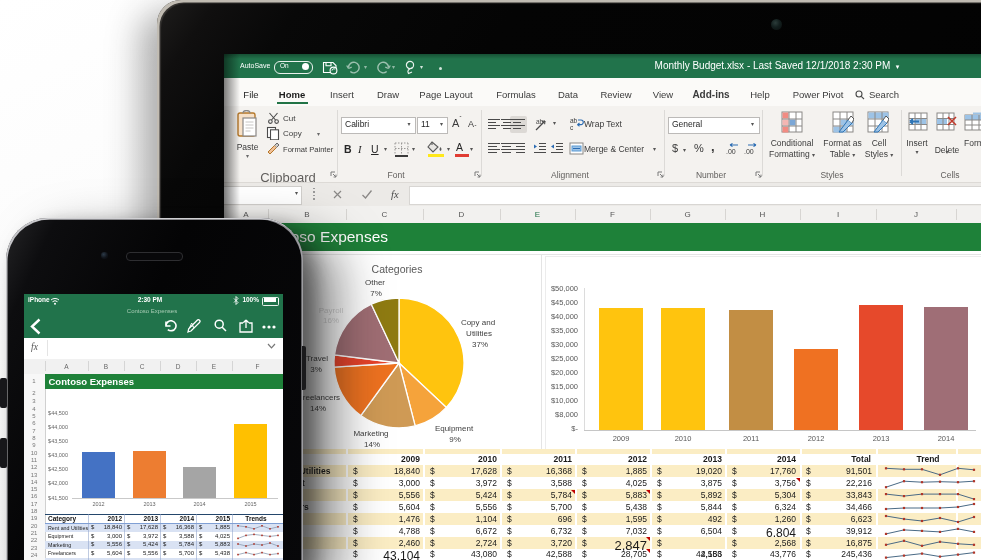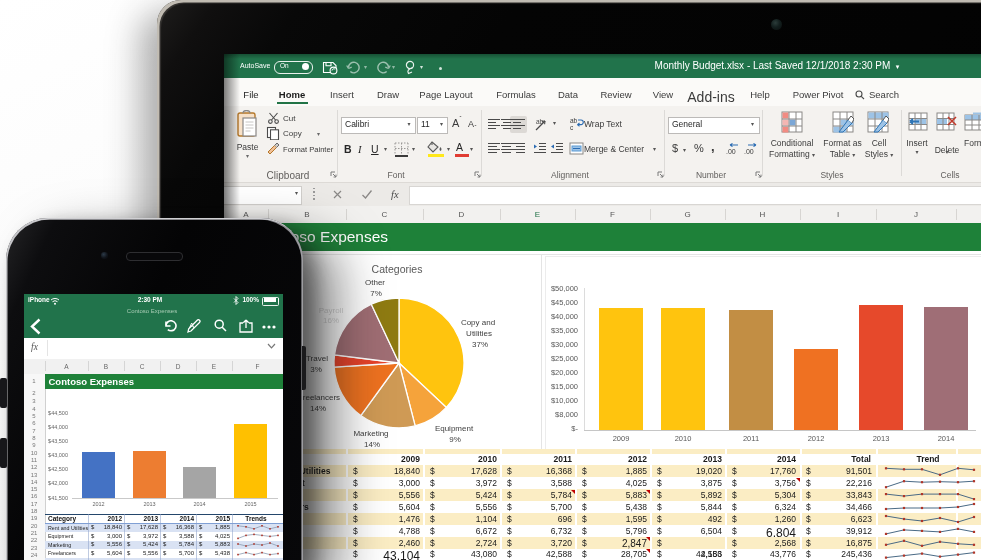--- a/index.html
+++ b/index.html
@@ -43,21 +43,21 @@
 <div class="a" style="left:0.0px;top:23.5px;width:757.0px;height:28.5px;background:#fbfaf8;"></div>
 <div class="a t" style="left:27.0px;transform:translateX(-50%);top:35.1px;font-size:9.5px;color:#262626;font-weight:400;">File</div>
 <div class="a t" style="left:68.0px;transform:translateX(-50%);top:35.1px;font-size:9.5px;color:#1b1b1b;font-weight:700;">Home</div>
 <div class="a t" style="left:118.0px;transform:translateX(-50%);top:35.1px;font-size:9.5px;color:#3b3b3b;font-weight:400;">Insert</div>
 <div class="a t" style="left:164.0px;transform:translateX(-50%);top:35.1px;font-size:9.5px;color:#3b3b3b;font-weight:400;">Draw</div>
 <div class="a t" style="left:222.0px;transform:translateX(-50%);top:35.1px;font-size:9.5px;color:#3b3b3b;font-weight:400;">Page Layout</div>
 <div class="a t" style="left:292.0px;transform:translateX(-50%);top:35.1px;font-size:9.5px;color:#3b3b3b;font-weight:400;">Formulas</div>
 <div class="a t" style="left:344.0px;transform:translateX(-50%);top:35.1px;font-size:9.5px;color:#3b3b3b;font-weight:400;">Data</div>
 <div class="a t" style="left:392.0px;transform:translateX(-50%);top:35.1px;font-size:9.5px;color:#3b3b3b;font-weight:400;">Review</div>
 <div class="a t" style="left:439.0px;transform:translateX(-50%);top:35.1px;font-size:9.5px;color:#3b3b3b;font-weight:400;">View</div>
-<div class="a t" style="left:487.0px;transform:translateX(-50%);top:35.1px;font-size:14px;color:#3b3b3b;font-weight:400;">Add-ins</div>
+<div class="a t" style="left:487.0px;transform:translateX(-50%);top:35.1px;font-size:10px;color:#3b3b3b;font-weight:700;">Add-ins</div>
 <div class="a t" style="left:536.0px;transform:translateX(-50%);top:35.1px;font-size:9.5px;color:#3b3b3b;font-weight:400;">Help</div>
 <div class="a t" style="left:594.0px;transform:translateX(-50%);top:35.1px;font-size:9.5px;color:#3b3b3b;font-weight:400;">Power Pivot</div>
 <div class="a" style="left:53.0px;top:47.5px;width:31.0px;height:2.5px;background:#217346;"></div>
 <svg class="a" style="left:631px;top:35.5px;" width="10" height="10" viewBox="0 0 10 10">
 <circle cx="4" cy="4" r="3" fill="none" stroke="#4a4a4a" stroke-width="1.1"></circle>
 <path d="M6.3 6.3 L9 9" stroke="#4a4a4a" stroke-width="1.1"></path>
 </svg>
 <div class="a t" style="left:645.0px;top:35.1px;font-size:9.5px;color:#3b3b3b;font-weight:400;">Search</div>
 <div class="a" style="left:0.0px;top:52.0px;width:757.0px;height:76.0px;background:#f4f2ef;border-bottom:1px solid #dddad6;"></div>
 <div class="a" style="left:113.0px;top:56.0px;width:1.0px;height:66.0px;background:#dcdad7;"></div>
@@ -83,21 +83,21 @@
 <rect x="1.5" y="1.5" width="8" height="10" fill="#fff" stroke="#4a4a4a" stroke-width="1.1"></rect>
 <rect x="4.5" y="3.8" width="8" height="10" fill="#fff" stroke="#4a4a4a" stroke-width="1.1"></rect>
 </svg>
 <div class="a t" style="left:59.0px;top:75.0px;font-size:8.0px;color:#3b3b3b;font-weight:400;">Copy</div>
 <div class="a t" style="left:93.0px;top:76.8px;font-size:6.0px;color:#6a6a6a;font-weight:400;">▾</div>
 <svg class="a" style="left:42px;top:88px;" width="14" height="13" viewBox="0 0 14 13">
 <path d="M2 10 L8.5 3.5 L10.5 5.5 L4 12 Z" fill="#f0c097" stroke="#b5782a" stroke-width="1"></path>
 <path d="M8.5 3.5 L11 1 L13 3 L10.5 5.5" fill="#cfcdca" stroke="#6a6a6a" stroke-width="1"></path>
 </svg>
 <div class="a t" style="left:59.0px;top:91.3px;font-size:7.6px;color:#3b3b3b;font-weight:400;">Format Painter</div>
-<div class="a t" style="left:64.0px;transform:translateX(-50%);top:115.7px;font-size:10px;color:#605e5c;font-weight:400;">Clipboard</div>
+<div class="a t" style="left:64.0px;transform:translateX(-50%);top:115.7px;font-size:13px;color:#605e5c;font-weight:400;">Clipboard</div>
 <svg class="a" style="left:106.0px;top:117.0px;" width="7" height="7" viewBox="0 0 7 7">
 <path d="M1 1 h4 M1 1 v4" stroke="#7a7a7a" stroke-width="1"></path>
 <path d="M3 3 L6 6 M6 6 v-2.4 M6 6 h-2.4" stroke="#7a7a7a" stroke-width="1"></path>
 </svg>
 <div class="a" style="left:117.0px;top:63.0px;width:73.0px;height:14.5px;background:#fff;border:1px solid #bcbab8;"></div>
 <div class="a t" style="left:121.0px;top:65.2px;font-size:8.5px;color:#262626;font-weight:400;">Calibri</div>
 <div class="a t" style="left:183.5px;top:66.8px;font-size:6.0px;color:#555;font-weight:400;">▾</div>
 <div class="a" style="left:193.0px;top:63.0px;width:29.0px;height:14.5px;background:#fff;border:1px solid #bcbab8;"></div>
 <div class="a t" style="left:197.0px;top:65.2px;font-size:8.5px;color:#262626;font-weight:400;">11</div>
 <div class="a t" style="left:216.0px;top:66.8px;font-size:6.0px;color:#555;font-weight:400;">▾</div>
@@ -439,37 +439,37 @@
 <div class="a t" style="left:582.0px;top:459.7px;font-size:8.5px;color:#1a1a1a;font-weight:400;">$</div>
 <div class="a t" style="right:109.0px;top:459.7px;font-size:8.5px;color:#1a1a1a;font-weight:400;">6,623</div>
 <div class="a t" style="left:37.0px;top:471.6px;font-size:8.5px;color:#1a1a1a;font-weight:700;">Payroll</div>
 <div class="a t" style="left:129.0px;top:471.6px;font-size:8.5px;color:#1a1a1a;font-weight:400;">$</div>
 <div class="a t" style="right:561.0px;top:471.6px;font-size:8.5px;color:#1a1a1a;font-weight:400;">4,788</div>
 <div class="a t" style="left:206.0px;top:471.6px;font-size:8.5px;color:#1a1a1a;font-weight:400;">$</div>
 <div class="a t" style="right:484.0px;top:471.6px;font-size:8.5px;color:#1a1a1a;font-weight:400;">6,672</div>
 <div class="a t" style="left:283.0px;top:471.6px;font-size:8.5px;color:#1a1a1a;font-weight:400;">$</div>
 <div class="a t" style="right:409.0px;top:471.6px;font-size:8.5px;color:#1a1a1a;font-weight:400;">6,732</div>
 <div class="a t" style="left:358.0px;top:471.6px;font-size:8.5px;color:#1a1a1a;font-weight:400;">$</div>
-<div class="a t" style="right:334.0px;top:471.6px;font-size:8.5px;color:#1a1a1a;font-weight:400;">5,796</div>
+<div class="a t" style="right:334.0px;top:471.6px;font-size:8.5px;color:#1a1a1a;font-weight:400;">7,032</div>
 <div class="a t" style="left:433.0px;top:471.6px;font-size:8.5px;color:#1a1a1a;font-weight:400;">$</div>
 <div class="a t" style="right:259.0px;top:471.6px;font-size:8.5px;color:#1a1a1a;font-weight:400;">6,504</div>
 <div class="a t" style="left:508.0px;top:471.6px;font-size:8.5px;color:#1a1a1a;font-weight:400;">$</div>
 <div class="a t" style="right:185.0px;top:471.6px;font-size:12px;color:#1a1a1a;font-weight:400;">6,804</div>
 <div class="a t" style="left:582.0px;top:471.6px;font-size:8.5px;color:#1a1a1a;font-weight:400;">$</div>
 <div class="a t" style="right:109.0px;top:471.6px;font-size:8.5px;color:#1a1a1a;font-weight:400;">39,912</div>
 <div class="a" style="left:0.0px;top:482.8px;width:757.0px;height:11.9px;background:#fbedc4;"></div>
 <div class="a t" style="left:37.0px;top:483.5px;font-size:8.5px;color:#1a1a1a;font-weight:700;">Other</div>
 <div class="a t" style="left:129.0px;top:483.5px;font-size:8.5px;color:#1a1a1a;font-weight:400;">$</div>
 <div class="a t" style="right:561.0px;top:483.5px;font-size:8.5px;color:#1a1a1a;font-weight:400;">2,460</div>
 <div class="a t" style="left:206.0px;top:483.5px;font-size:8.5px;color:#1a1a1a;font-weight:400;">$</div>
 <div class="a t" style="right:484.0px;top:483.5px;font-size:8.5px;color:#1a1a1a;font-weight:400;">2,724</div>
 <div class="a t" style="left:283.0px;top:483.5px;font-size:8.5px;color:#1a1a1a;font-weight:400;">$</div>
 <div class="a t" style="right:409.0px;top:483.5px;font-size:8.5px;color:#1a1a1a;font-weight:400;">3,720</div>
 <div class="a t" style="left:358.0px;top:483.5px;font-size:8.5px;color:#1a1a1a;font-weight:400;">$</div>
-<div class="a t" style="right:334.0px;top:483.5px;font-size:10px;color:#1a1a1a;font-weight:400;">2,847</div>
+<div class="a t" style="right:334.0px;top:483.5px;font-size:13px;color:#1a1a1a;font-weight:400;">2,847</div>
 <div class="a t" style="left:433.0px;top:483.5px;font-size:8.5px;color:#1a1a1a;font-weight:400;">$</div>
 <div class="a t" style="right:259.0px;top:483.5px;font-size:8.5px;color:#1a1a1a;font-weight:400;margin-top:11px;">2,556</div>
 <div class="a t" style="left:508.0px;top:483.5px;font-size:8.5px;color:#1a1a1a;font-weight:400;">$</div>
 <div class="a t" style="right:185.0px;top:483.5px;font-size:8.5px;color:#1a1a1a;font-weight:400;">2,568</div>
 <div class="a t" style="left:582.0px;top:483.5px;font-size:8.5px;color:#1a1a1a;font-weight:400;">$</div>
 <div class="a t" style="right:109.0px;top:483.5px;font-size:8.5px;color:#1a1a1a;font-weight:400;">16,875</div>
 <div class="a t" style="left:37.0px;top:495.4px;font-size:8.5px;color:#1a1a1a;font-weight:700;">Total</div>
 <div class="a t" style="left:129.0px;top:495.4px;font-size:8.5px;color:#1a1a1a;font-weight:400;">$</div>
 <div class="a t" style="right:561.0px;top:495.4px;font-size:12px;color:#1a1a1a;font-weight:400;">43,104</div>
 <div class="a t" style="left:206.0px;top:495.4px;font-size:8.5px;color:#1a1a1a;font-weight:400;">$</div>

